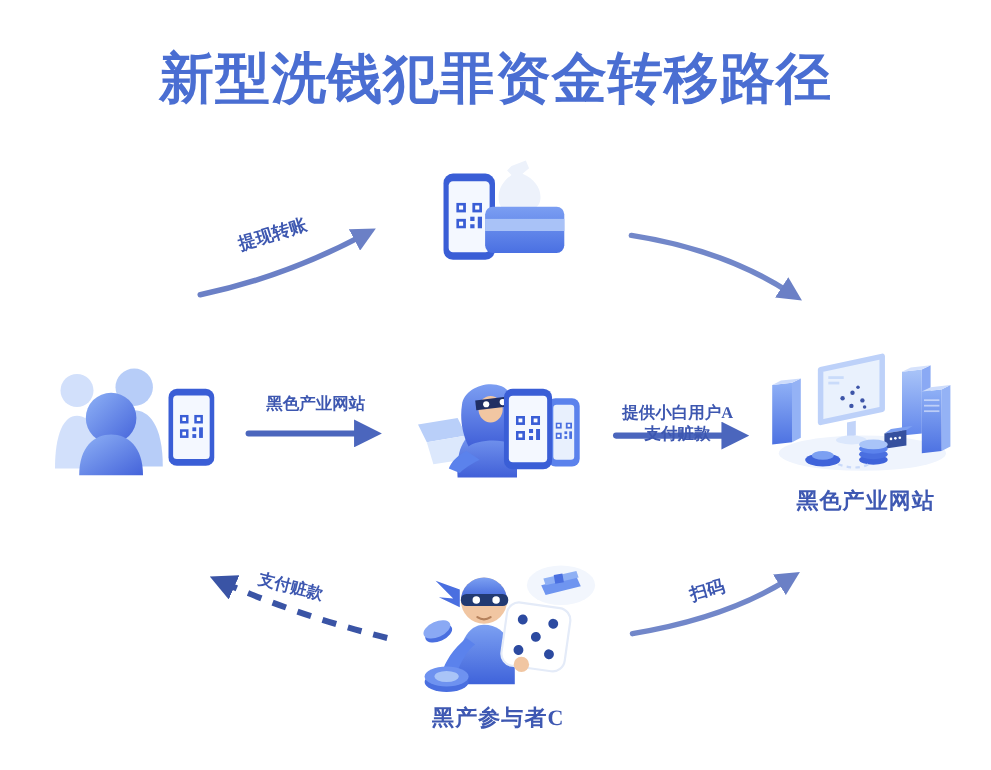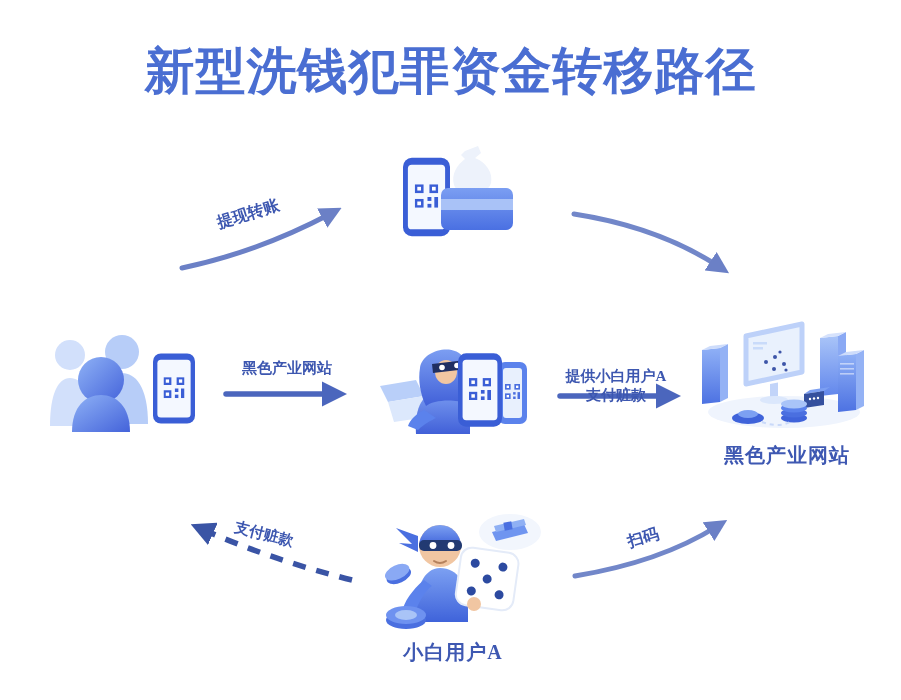--- a/index.html
+++ b/index.html
@@ -223,15 +223,15 @@
         <circle cx="115" cy="77" r="4.5" fill="#2c4aa0"></circle>
         <circle cx="101" cy="91" r="4.5" fill="#2c4aa0"></circle>
         <circle cx="129" cy="91" r="4.5" fill="#2c4aa0"></circle>
       </g>
       <circle cx="102" cy="102" r="7" fill="#f1c6a2"></circle>
       <ellipse cx="34" cy="118" rx="20" ry="9" fill="#4a6fe0"></ellipse>
       <ellipse cx="34" cy="113" rx="20" ry="9" fill="#6e92f0"></ellipse>
       <ellipse cx="34" cy="113" rx="11" ry="5" fill="#a9c4f7"></ellipse>
     </svg>
   </div>
-  <div class="node-label" style="left:353px;top:639px;width:200px;">小白用户A</div>
+  <div class="node-label" style="left:353px;top:639px;width:200px;">黑产参与者C</div>
 
 </div>
 
 </body></html>

